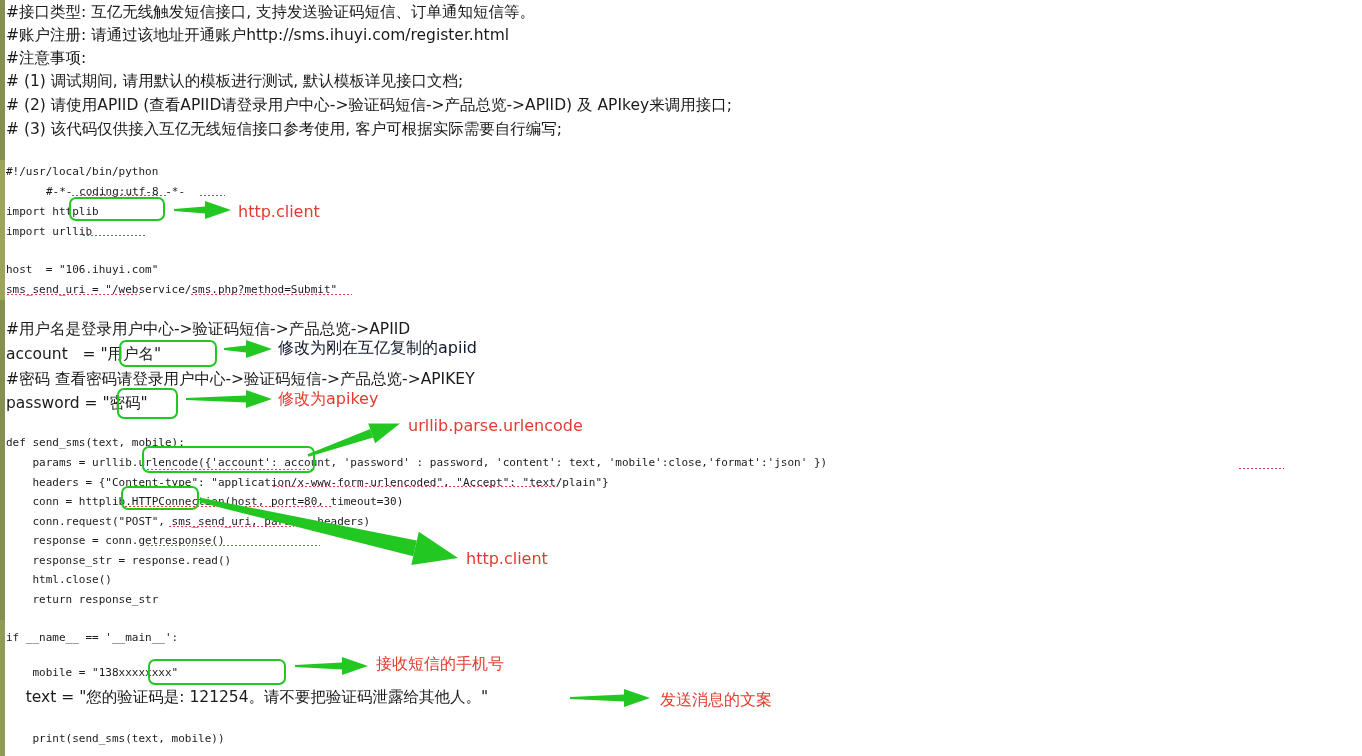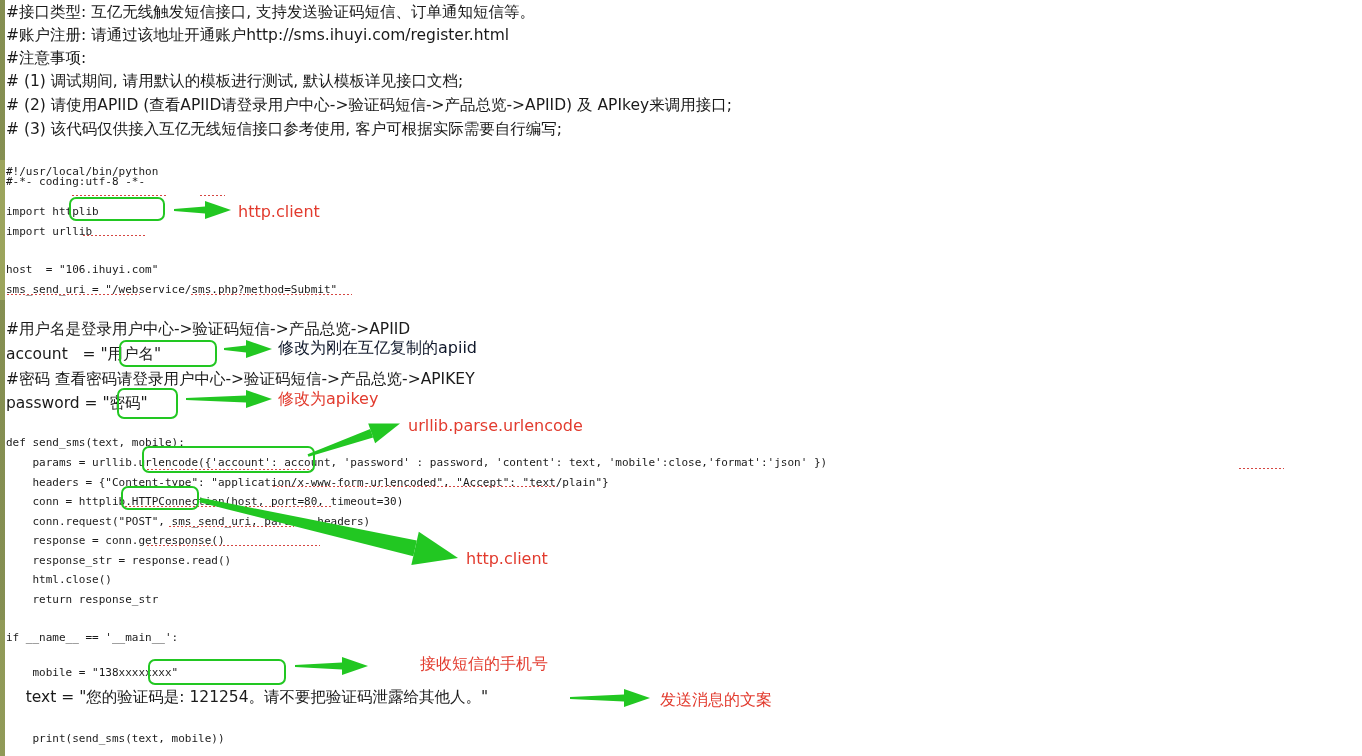--- a/index.html
+++ b/index.html
@@ -96,21 +96,21 @@
 <div id="code-layer">
 
   <div id="code-lines">
       <div class="code-line cjk" style="top: 3px;">#接口类型: 互亿无线触发短信接口, 支持发送验证码短信、订单通知短信等。</div>
       <div class="code-line cjk" style="top: 26px;">#账户注册: 请通过该地址开通账户http://sms.ihuyi.com/register.html</div>
       <div class="code-line cjk" style="top: 49px; text-align: right;">#注意事项:</div>
       <div class="code-line cjk" style="top: 72px;"># (1) 调试期间, 请用默认的模板进行测试, 默认模板详见接口文档;</div>
       <div class="code-line cjk" style="top: 96px;"># (2) 请使用APIID (查看APIID请登录用户中心-&gt;验证码短信-&gt;产品总览-&gt;APIID) 及 APIkey来调用接口;</div>
       <div class="code-line cjk" style="top: 120px;"># (3) 该代码仅供接入互亿无线短信接口参考使用, 客户可根据实际需要自行编写;</div>
       <div class="code-line" style="top: 162px;">#!/usr/local/bin/python</div>
-      <div class="code-line" style="top: 172px;">#-*- coding:utf-8 -*-</div>
+      <div class="code-line" style="top: 182px; padding-left: 40px;">#-*- coding:utf-8 -*-</div>
       <div class="code-line" style="top: 202px;">import httplib</div>
       <div class="code-line" style="top: 222px;">import urllib</div>
       <div class="code-line" style="top: 260px;">host  = "106.ihuyi.com"</div>
       <div class="code-line" style="top: 280px;">sms_send_uri = "/webservice/sms.php?method=Submit"</div>
       <div class="code-line cjk" style="top: 320px;">#用户名是登录用户中心-&gt;验证码短信-&gt;产品总览-&gt;APIID</div>
       <div class="code-line cjk" style="top: 345px;">account   = "用户名"</div>
       <div class="code-line cjk" style="top: 370px;">#密码 查看密码请登录用户中心-&gt;验证码短信-&gt;产品总览-&gt;APIKEY</div>
       <div class="code-line cjk" style="top: 394px;">password = "密码"</div>
       <div class="code-line" style="top: 433px;">def send_sms(text, mobile):</div>
       <div class="code-line" style="top: 453px;">    params = urllib.urlencode({'account': account, 'password' : password, 'content': text, 'mobile':close,'format':'json' })</div>
@@ -180,16 +180,16 @@
         <polygon points="54,0 80,9 54,18" fill="#22c722"></polygon>
       </svg>
     </div>
 
   <div id="notes">
       <div class="note" style="left: 238px; top: 203px; color: rgb(226, 59, 46);">http.client</div>
       <div class="note" style="left: 278px; top: 339px; color: #0f172a;">修改为刚在互亿复制的apiid</div>
       <div class="note" style="left: 278px; top: 390px; color: rgb(226, 59, 46);">修改为apikey</div>
       <div class="note" style="left: 408px; top: 417px; color: rgb(226, 59, 46);">urllib.parse.urlencode</div>
       <div class="note" style="left: 466px; top: 550px; color: rgb(226, 59, 46);">http.client</div>
-      <div class="note" style="left: 376px; top: 655px; color: rgb(226, 59, 46); margin-left: 44px;">接收短信的手机号</div>
+      <div class="note" style="left: 376px; top: 655px; color: rgb(226, 59, 46);">接收短信的手机号</div>
       <div class="note" style="left: 660px; top: 691px; color: rgb(226, 59, 46);">发送消息的文案</div>
     </div>
 </div>
 
 </body></html>

